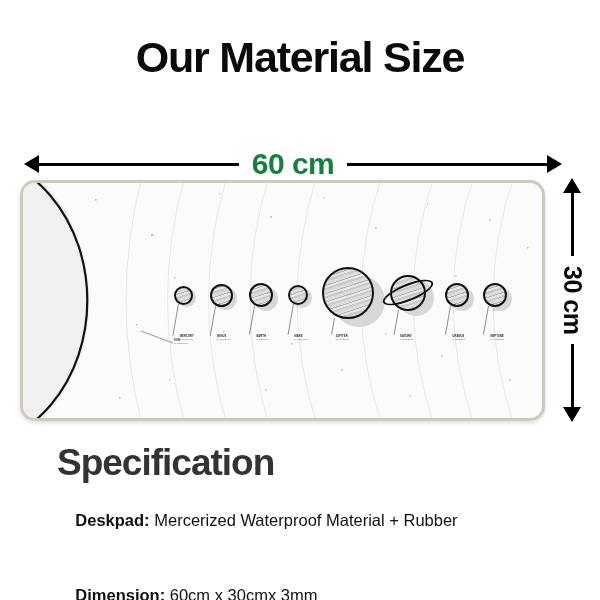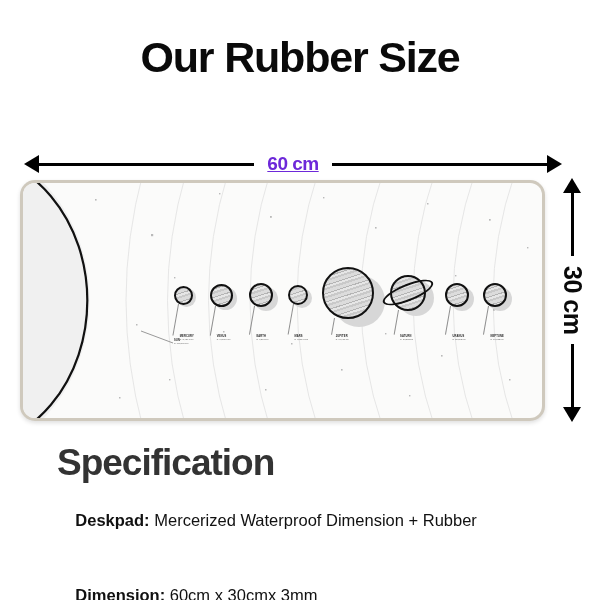--- a/index.html
+++ b/index.html
@@ -51,28 +51,27 @@
   .arrow-left, .arrow-right {
     width: 0;
     height: 0;
     border-top: 9px solid transparent;
     border-bottom: 9px solid transparent;
     flex: 0 0 auto;
   }
   .arrow-left  { border-right: 15px solid #000; }
   .arrow-right { border-left: 15px solid #000; }
   #width-label {
-    font-size: 19px;
-    font-weight: bold;
-    color: #6d28d9;
+    font-size: 30px;
+    font-weight: bold;
+    color: #15803d;
     padding: 0 13px;
     letter-spacing: -0.5px;
     white-space: nowrap;
     flex: 0 0 auto;
-    text-decoration: underline;
   }
 
   
   #height-dimension {
     position: absolute;
     left: 556px;
     top: 178px;
     width: 32px;
     height: 244px;
     display: flex;
@@ -213,21 +212,21 @@
     font-weight: bold;
   }
   .spec-val {
     font-weight: normal;
   }
 </style>
 </head>
 <body>
 
 <div id="title-block">
-  <div id="page-title">Our Rubber Size</div>
+  <div id="page-title">Our Material Size</div>
 </div>
 
 <div id="width-dimension">
   <div class="arrow-left"></div>
   <div class="h-line"></div>
   <div id="width-label">60 cm</div>
   <div class="h-line"></div>
   <div class="arrow-right"></div>
 </div>
 
@@ -357,20 +356,20 @@
         </div>
       </div>
 
   </div>
 </div>
 
 <div id="spec-block">
   <div id="spec-title">Specification</div>
 
   <div class="spec-row">
-    <span class="spec-key">Deskpad:</span><span class="spec-val"> Mercerized Waterproof Dimension + Rubber</span>
+    <span class="spec-key">Deskpad:</span><span class="spec-val"> Mercerized Waterproof Material + Rubber</span>
   </div>
 
   <div class="spec-row">
     <span class="spec-key">Dimension:</span><span class="spec-val"> 60cm x 30cmx 3mm</span>
   </div>
 
 </div>
 
 </body></html>

